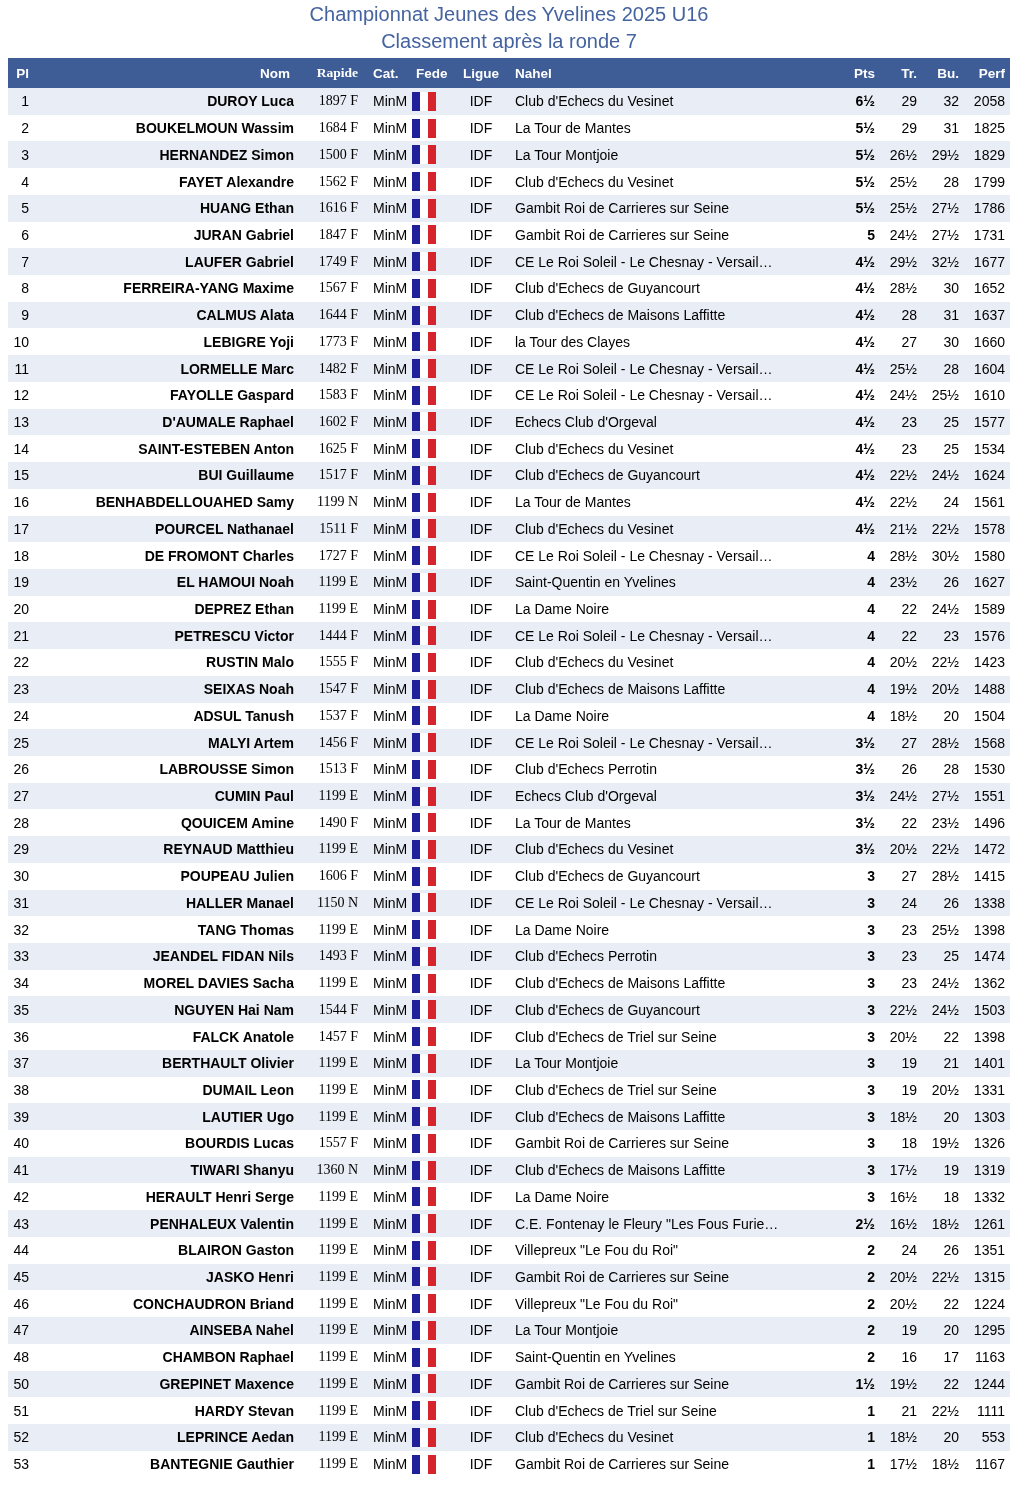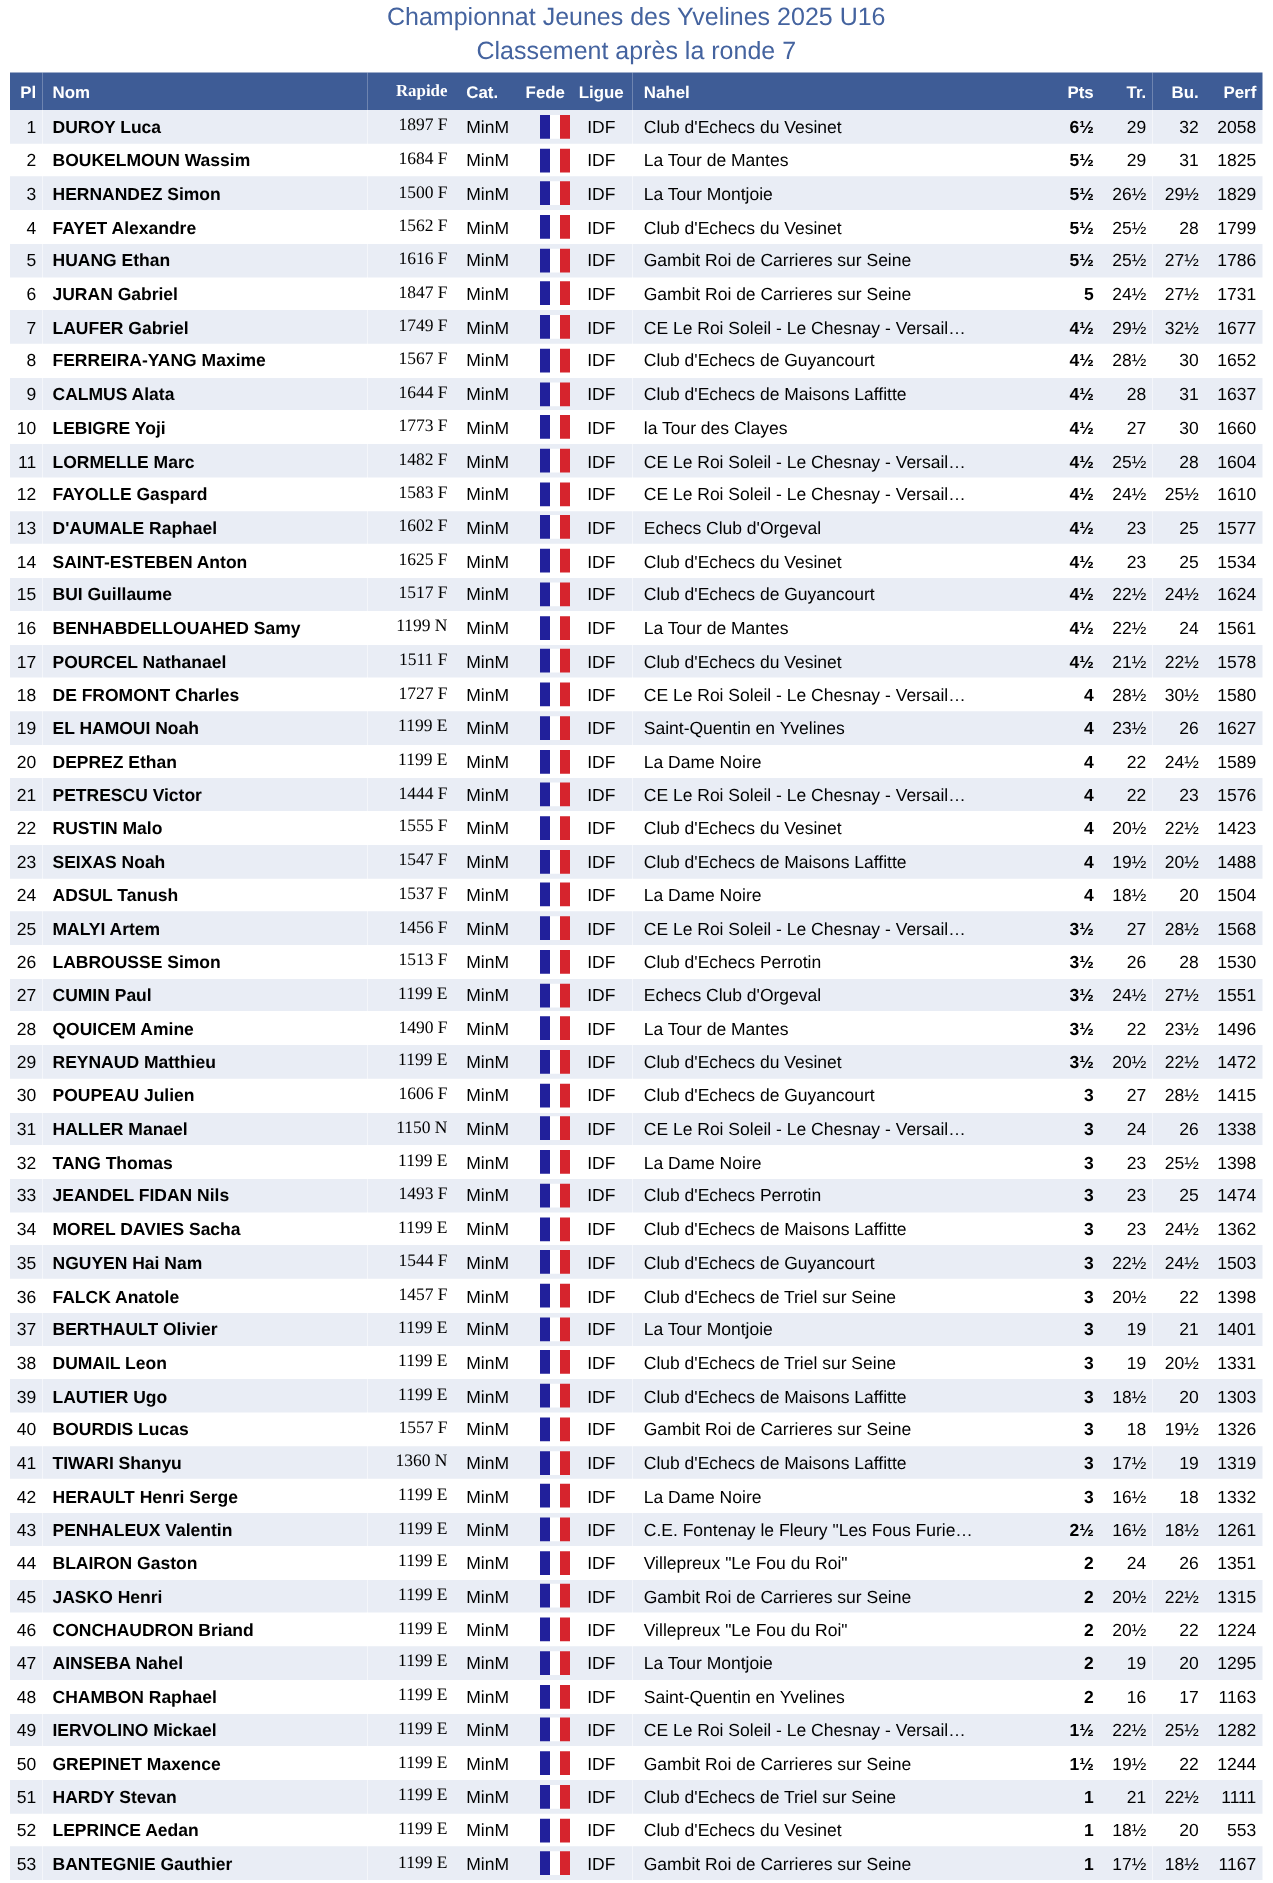--- a/index.html
+++ b/index.html
@@ -7,25 +7,25 @@
   .page{position:relative;width:1018px;height:1506px;background:#fff;overflow:hidden;}
   .title-block{position:absolute;top:1px;left:0;width:100%;text-align:center;
     font-weight:normal;font-size:20px;line-height:27px;color:var(--title-color,#44639F);}
   table.standings{position:absolute;top:58px;left:8px;width:1002px;
     border-collapse:collapse;table-layout:fixed;font-size:14px;color:#000;}
   thead th{background:var(--header-bg,#3E5C96);color:#fff;font-size:13.5px;
     font-weight:bold;height:22px;padding:4px;white-space:nowrap;}
   tbody td{height:26.72px;padding:0;white-space:nowrap;overflow:hidden;vertical-align:middle;}
   tbody tr:nth-child(odd){background:var(--row-alt,#E9EDF5);}
   .c-pl{text-align:right;padding-right:5px;}
-  .c-nom{text-align:left;padding-left:8px;margin-top:45px;}
+  .c-nom{text-align:right;padding-left:8px;margin-top:45px;}
   tbody .c-nom{font-weight:bold;}
   .c-rapide{text-align:right;padding-right:2px;font-family:Liberation Serif, serif;}
   .c-cat{text-align:left;padding-left:13px;}
-  .c-fede{text-align:right;}
+  .c-fede{text-align:left;}
   .c-ligue{text-align:center;}
   .c-club{text-align:left;padding-left:9px;text-overflow:ellipsis;}
   .c-pts{text-align:right;padding-right:5px;}
   tbody .c-pts{font-weight:bold;}
   .c-tr,.c-bu,.c-perf{text-align:right;padding-right:5px;}
   .flag{display:inline-block;height:19px;line-height:0;font-size:0;vertical-align:middle;}
   .flag span{display:inline-block;width:8px;height:19px;}
   .flag .s-b{background:var(--flag-blue,#21209B);}
   .flag .s-w{background:var(--flag-white,#FFFFFF);}
   .flag .s-r{background:var(--flag-red,#D6242D);}
@@ -687,33 +687,20 @@
           <td class="c-cat">MinM</td>
           <td class="c-fede"><span class="flag"><span class="s-b"></span><span class="s-w"></span><span class="s-r"></span></span></td>
           <td class="c-ligue">IDF</td>
           <td class="c-club">Saint-Quentin en Yvelines</td>
           <td class="c-pts">2</td>
           <td class="c-tr">16</td>
           <td class="c-bu">17</td>
           <td class="c-perf">1163</td>
         </tr>
         <tr>
-          <td class="c-pl">49</td>
-          <td class="c-nom">IERVOLINO Mickael</td>
-          <td class="c-rapide">1199 E</td>
-          <td class="c-cat">MinM</td>
-          <td class="c-fede"><span class="flag"><span class="s-b"></span><span class="s-w"></span><span class="s-r"></span></span></td>
-          <td class="c-ligue">IDF</td>
-          <td class="c-club">CE Le Roi Soleil - Le Chesnay - Versail…</td>
-          <td class="c-pts">1½</td>
-          <td class="c-tr">22½</td>
-          <td class="c-bu">25½</td>
-          <td class="c-perf">1282</td>
-        </tr>
-        <tr>
           <td class="c-pl">50</td>
           <td class="c-nom">GREPINET Maxence</td>
           <td class="c-rapide">1199 E</td>
           <td class="c-cat">MinM</td>
           <td class="c-fede"><span class="flag"><span class="s-b"></span><span class="s-w"></span><span class="s-r"></span></span></td>
           <td class="c-ligue">IDF</td>
           <td class="c-club">Gambit Roi de Carrieres sur Seine</td>
           <td class="c-pts">1½</td>
           <td class="c-tr">19½</td>
           <td class="c-bu">22</td>

